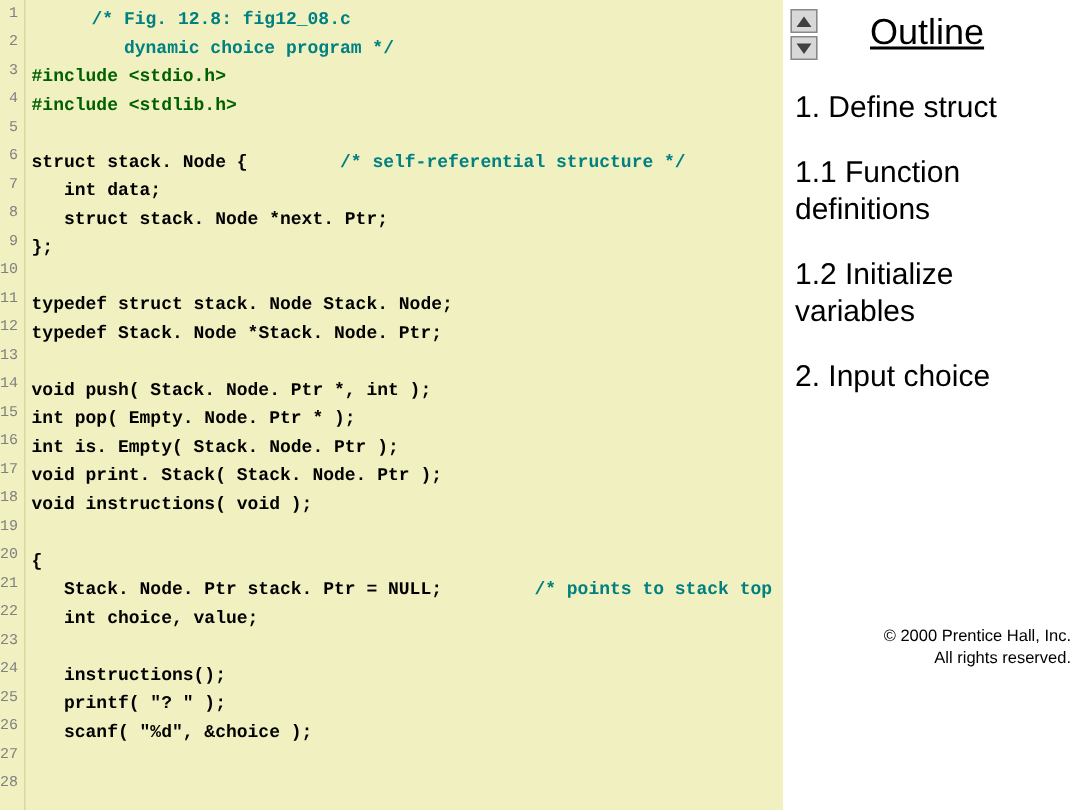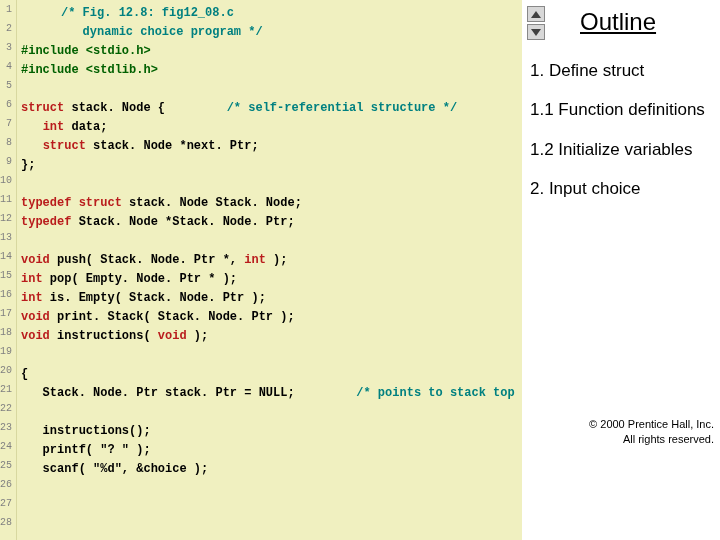--- a/index.html
+++ b/index.html
@@ -42,21 +42,21 @@
   .code-line {
     height: 19px;
     font-family: "Courier New", monospace;
     font-size: 12px;
     font-weight: bold;
     white-space: pre;
     line-height: 19px;
   }
   .c-comment { color: #008080; margin-left: 40px; }
   .c-pre     { color: #006000; }
-  .c-kw      { color: #b91c1c; }
+  .c-kw      { color: #000000; }
   .c-plain   { color: #000000; }
 
   .side-panel {
     position: absolute;
     left: 522px;
     top: 0;
     width: 198px;
     height: 452px;
     background: #fff;
   }
@@ -94,21 +94,21 @@
     left: 58px;
     font-size: 24px;
     text-decoration: underline;
     color: #000;
   }
   .outline-list {
     position: absolute;
     top: 60px;
     left: 8px;
     right: 6px;
-    font-size: 17px;
+    font-size: 20px;
     color: #000;
   }
   .outline-item {
     margin-bottom: 18px;
     line-height: 1.25;
   }
   .copyright {
     position: absolute;
     bottom: 6px;
     right: 6px;
@@ -167,20 +167,21 @@
       <div class="code-line"><span class="c-kw">typedef</span><span class="c-plain"> Stack. Node *Stack. Node. Ptr;</span></div>
       <div class="code-line"><span class="c-plain"></span></div>
       <div class="code-line"><span class="c-kw">void</span><span class="c-plain"> push( Stack. Node. Ptr *, </span><span class="c-kw">int</span><span class="c-plain"> );</span></div>
       <div class="code-line"><span class="c-kw">int</span><span class="c-plain"> pop( Empty. Node. Ptr * );</span></div>
       <div class="code-line"><span class="c-kw">int</span><span class="c-plain"> is. Empty( Stack. Node. Ptr );</span></div>
       <div class="code-line"><span class="c-kw">void</span><span class="c-plain"> print. Stack( Stack. Node. Ptr );</span></div>
       <div class="code-line"><span class="c-kw">void</span><span class="c-plain"> instructions( </span><span class="c-kw">void</span><span class="c-plain"> );</span></div>
       <div class="code-line"><span class="c-plain"></span></div>
       <div class="code-line"><span class="c-plain">{</span></div>
       <div class="code-line"><span class="c-plain">   Stack. Node. Ptr stack. Ptr = NULL;   </span><span class="c-comment">/* points to stack top */</span></div>
+      <div class="code-line"><span class="c-plain">   </span><span class="c-kw">int</span><span class="c-plain"> choice, value;</span></div>
       <div class="code-line"><span class="c-plain"></span></div>
       <div class="code-line"><span class="c-plain">   instructions();</span></div>
       <div class="code-line"><span class="c-plain">   printf( "? " );</span></div>
       <div class="code-line"><span class="c-plain">   scanf( "%d", &amp;choice );</span></div>
       <div class="code-line"><span class="c-plain"></span></div>
     </div>
 </div>
 
 <div class="side-panel">
   <div class="nav-icons">

